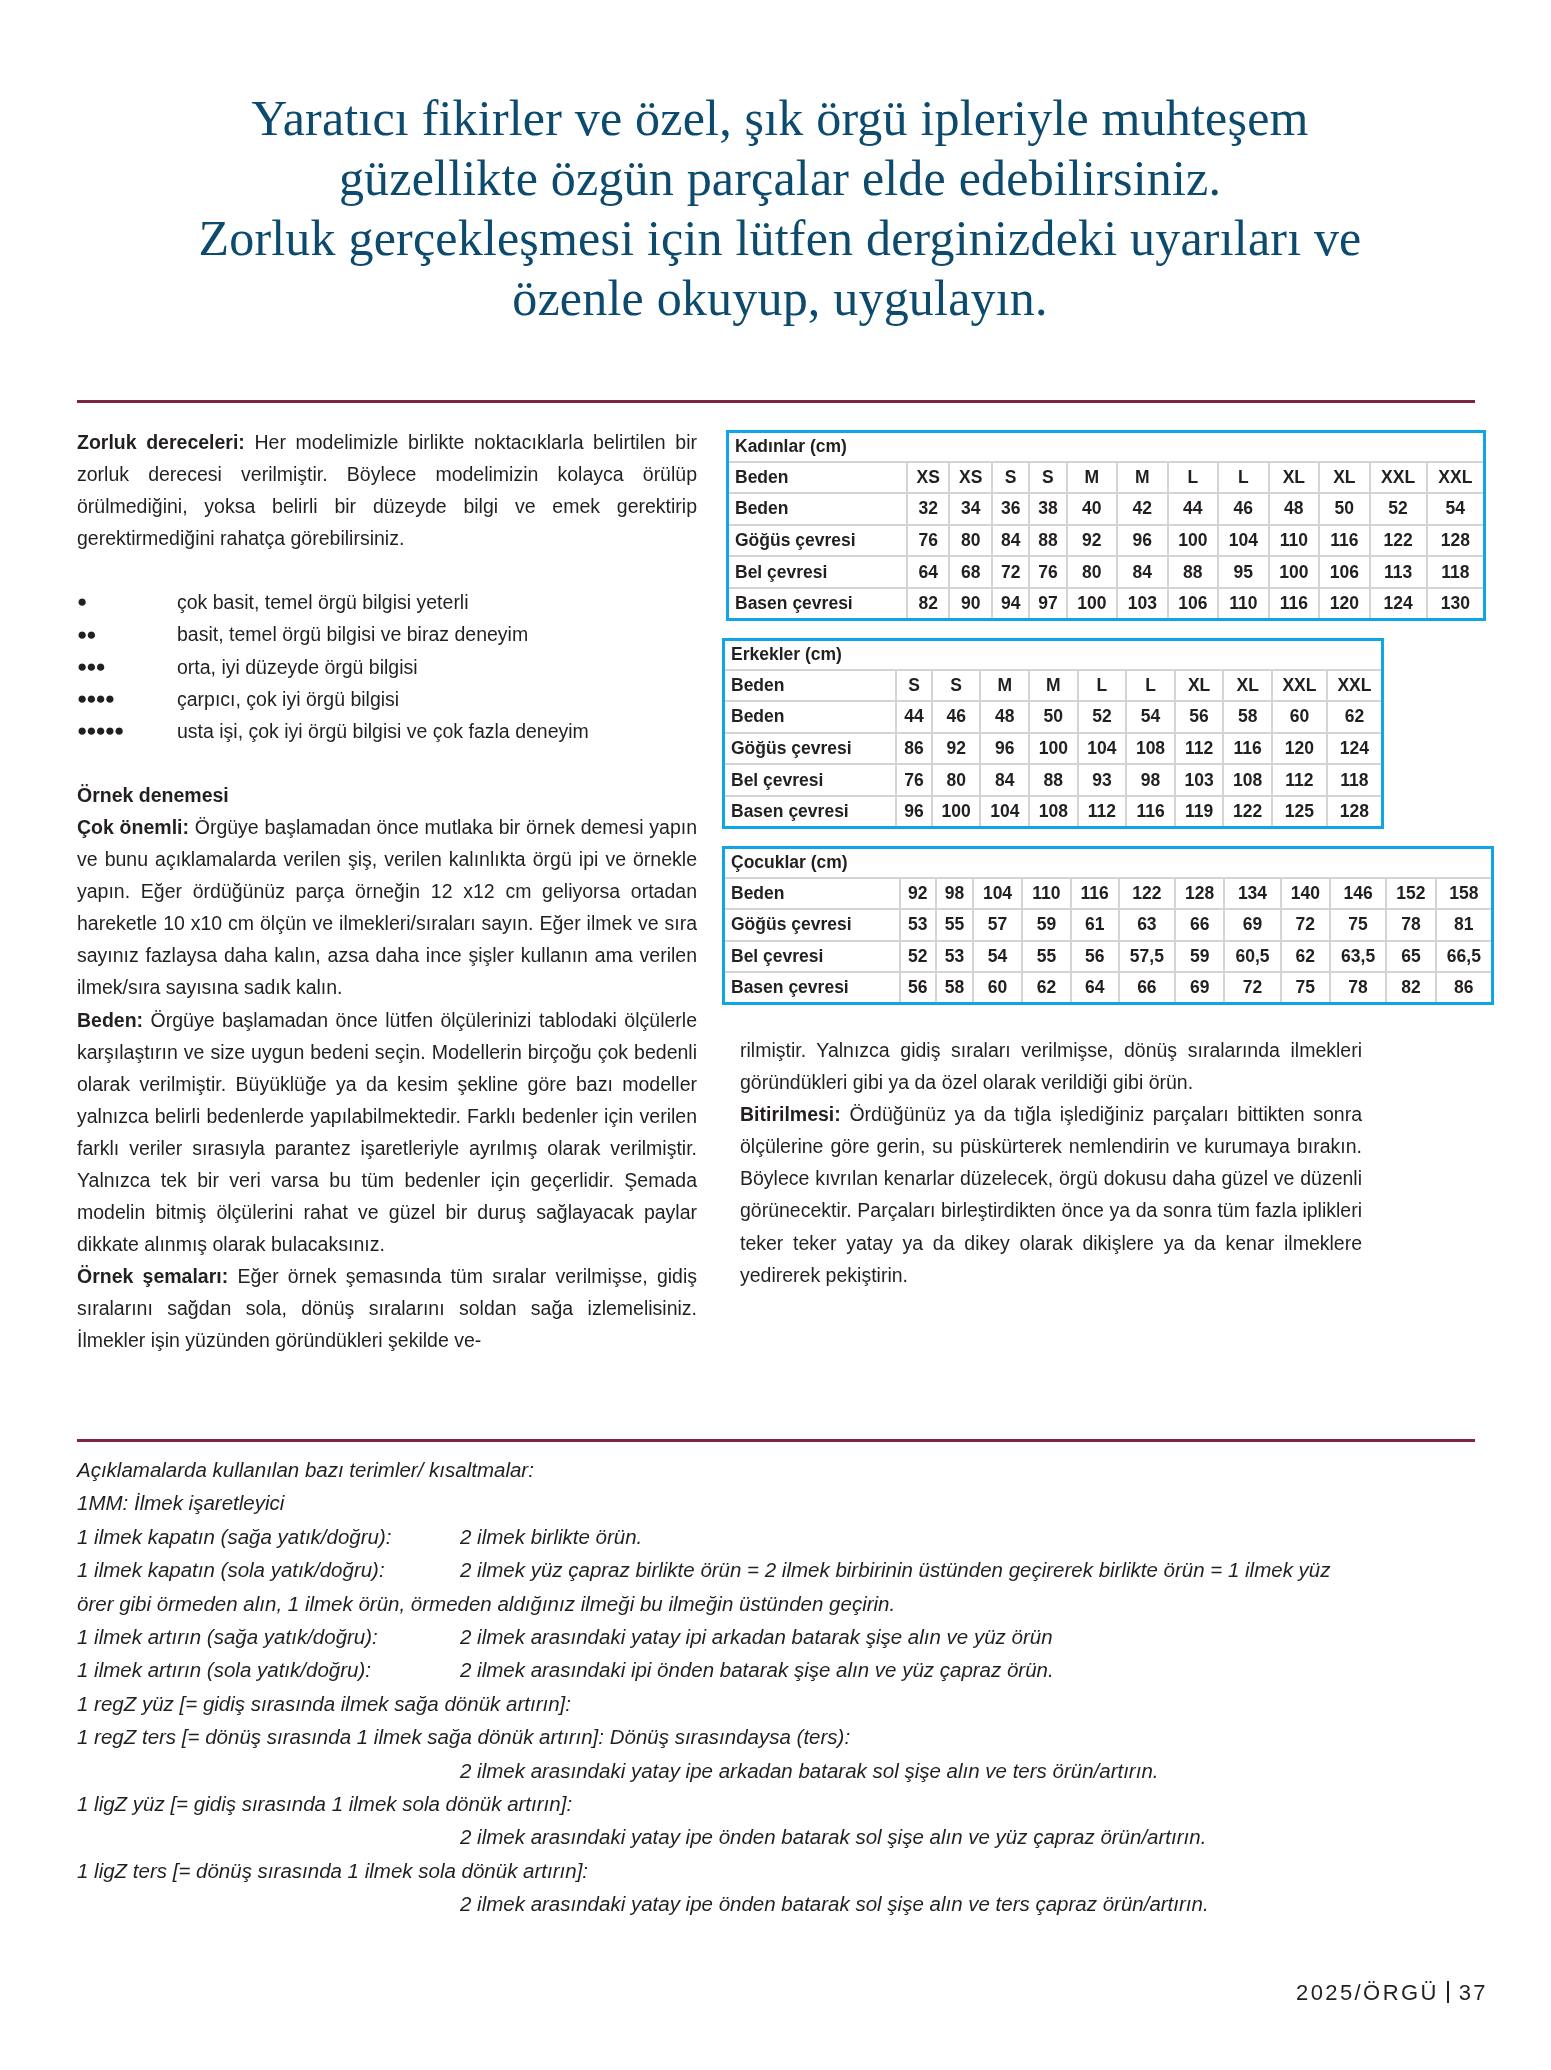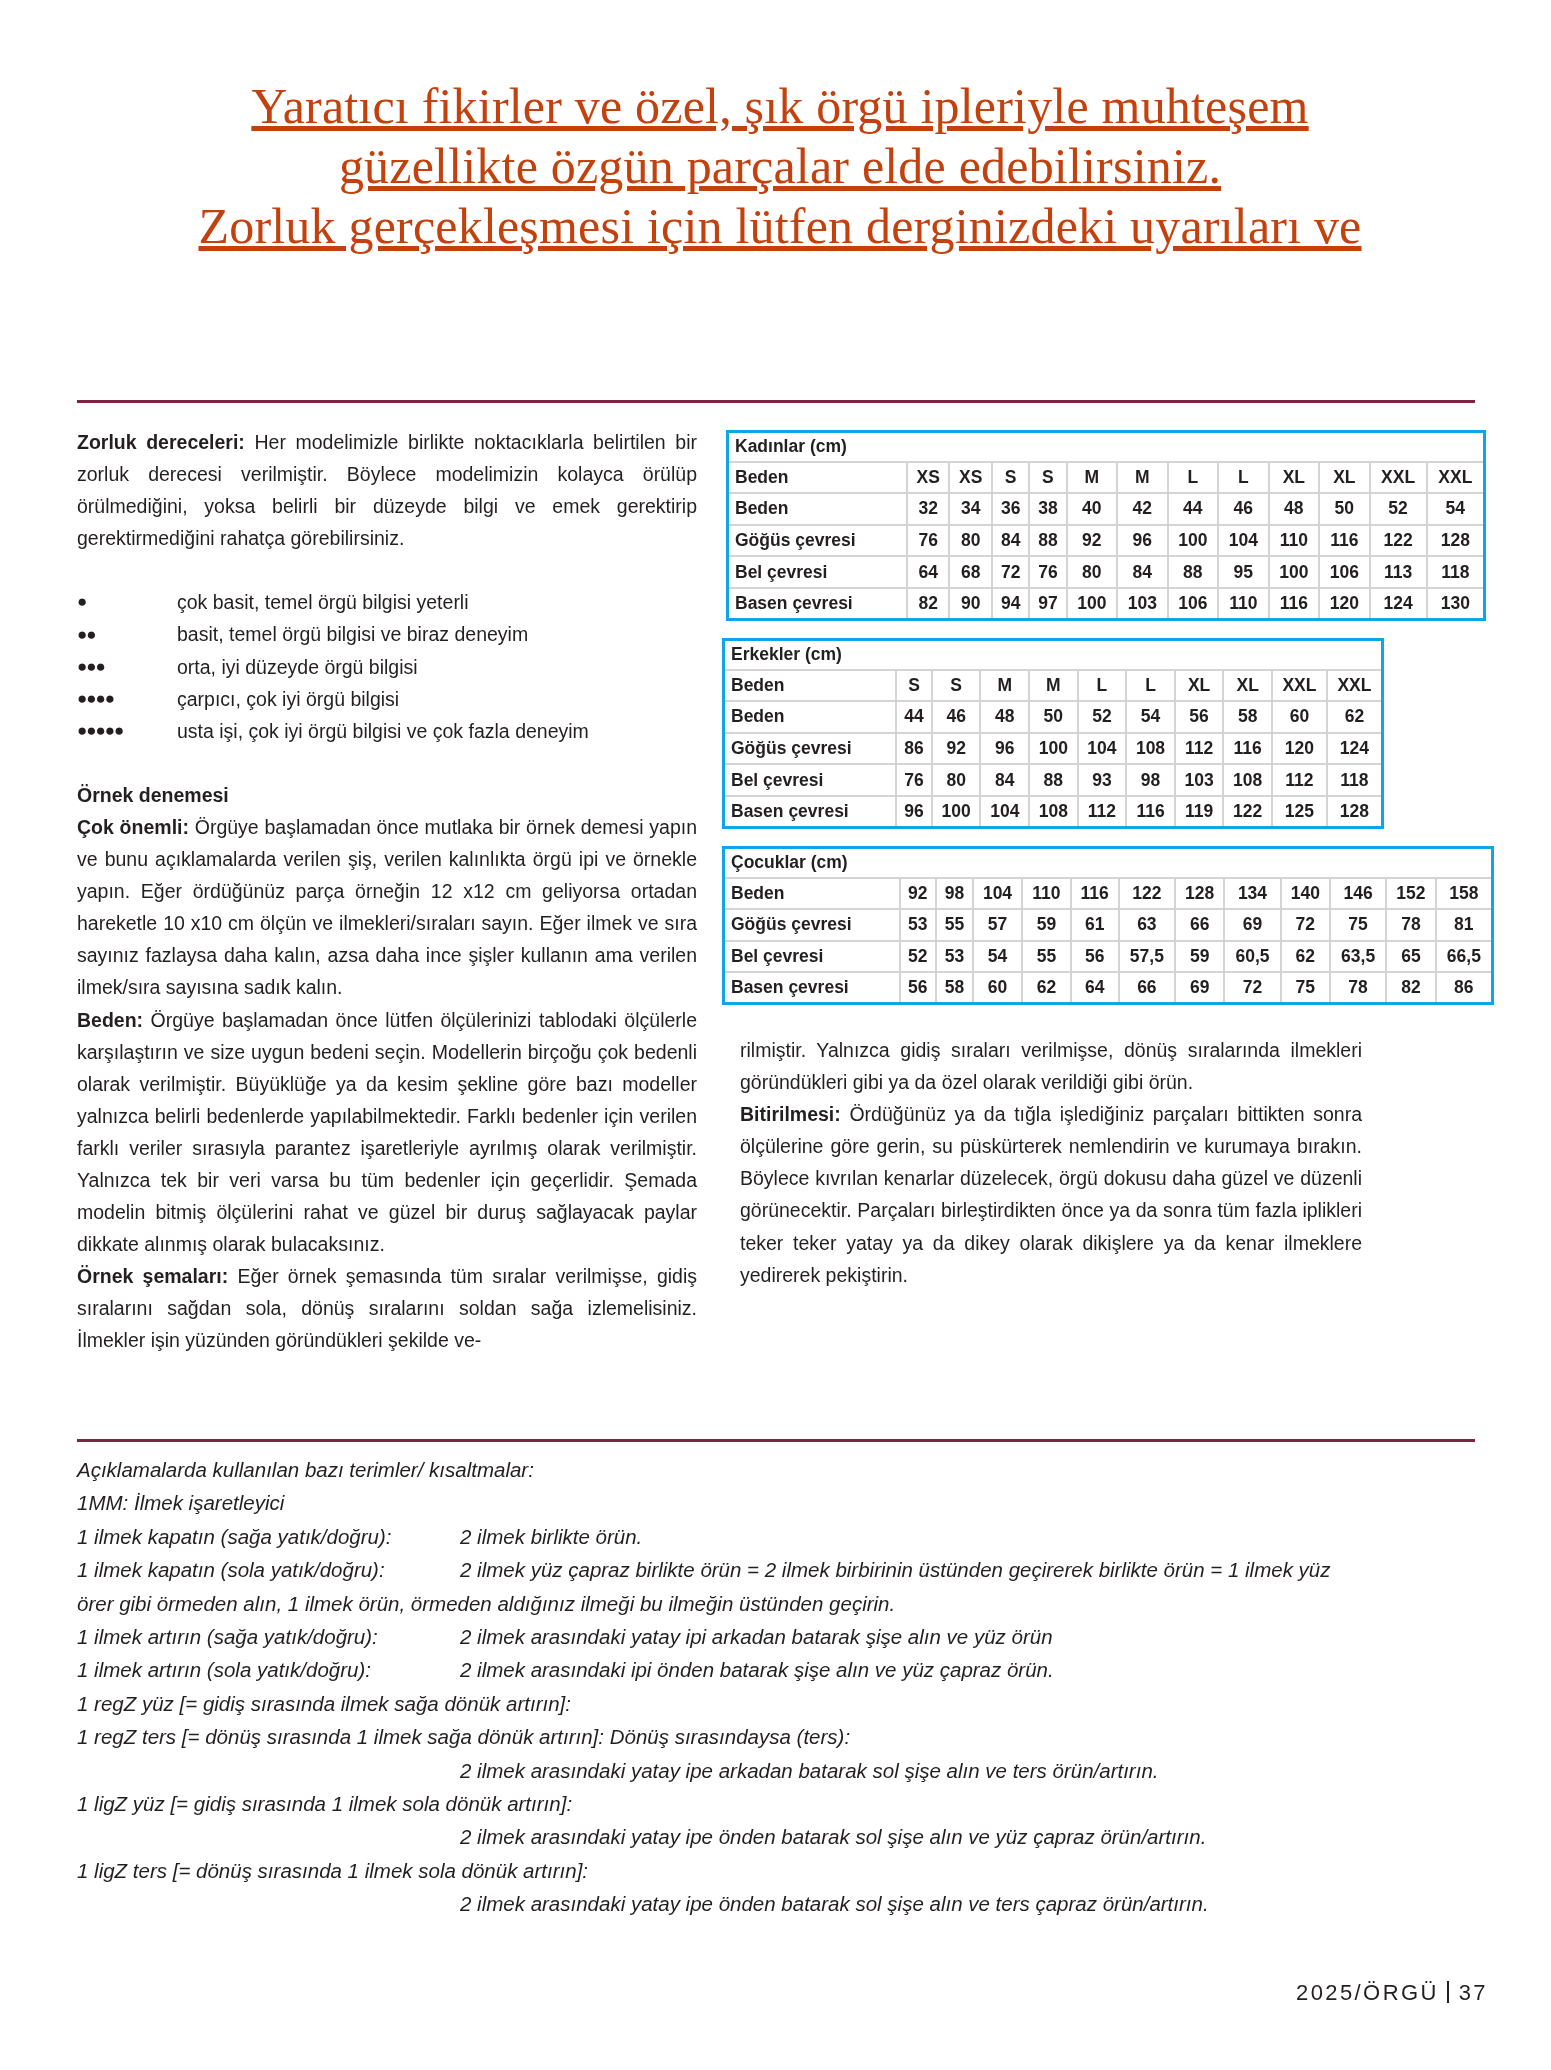--- a/index.html
+++ b/index.html
@@ -1,24 +1,23 @@
 <!DOCTYPE html>
 <html><head>
 <meta charset="utf-8">
 <style>
   * { box-sizing: border-box; margin: 0; padding: 0; }
   html, body { width: 1551px; height: 2070px; background: #ffffff; }
   body { position: relative; font-family: "Liberation Sans", sans-serif; color: #231f20; overflow: hidden; }
 
   .headline {
-    position: absolute; left: 120px; top: 76px; width: 1320px;
+    position: absolute; left: 120px; top: 88px; width: 1320px;
     font-family: "Liberation Serif", "DejaVu Serif", serif;
-    font-size: 50px; line-height: 60px; text-align: center; color: #c2410c;
+    font-size: 50px; line-height: 60px; text-align: center; color: #0c4a6e;
     letter-spacing: 0.2px;
-    text-decoration: underline;
   }
   .headline span { display: block; }
 
   .rule { position: absolute; left: 77px; width: 1398px; height: 3px; background: #7d2440; }
   .rule.top { top: 400px; }
   .rule.bottom { top: 1439px; }
 
   .col { position: absolute; font-size: 19.5px; line-height: 32.1px; color: #231f20; }
   .col-left { left: 77px; top: 426px; width: 620px; }
   .col-right-text { left: 740px; top: 1034px; width: 622px; }
@@ -61,20 +60,21 @@
   }
   .footer .sep { display: inline-block; width: 2px; height: 22px; background: #231f20; margin: 0 10px -3px 8px; }
 </style>
 </head>
 <body>
 
 <div class="headline">
   <span>Yaratıcı fikirler ve özel, şık örgü ipleriyle muhteşem</span>
   <span>güzellikte özgün parçalar elde edebilirsiniz.</span>
   <span>Zorluk gerçekleşmesi için lütfen derginizdeki uyarıları ve</span>
+  <span>özenle okuyup, uygulayın.</span>
 </div>
 
 <div class="rule top"></div>
 
 <div class="col col-left">
   <p>
     <b>Zorluk dereceleri:</b>
     <span>Her modelimizle birlikte noktacıklarla belirtilen bir zorluk derecesi verilmiştir. Böylece modelimizin kolayca örülüp örülmediğini, yoksa belirli bir düzeyde bilgi ve emek gerektirip gerektirmediğini rahatça görebilirsiniz.</span>
   </p>
 

